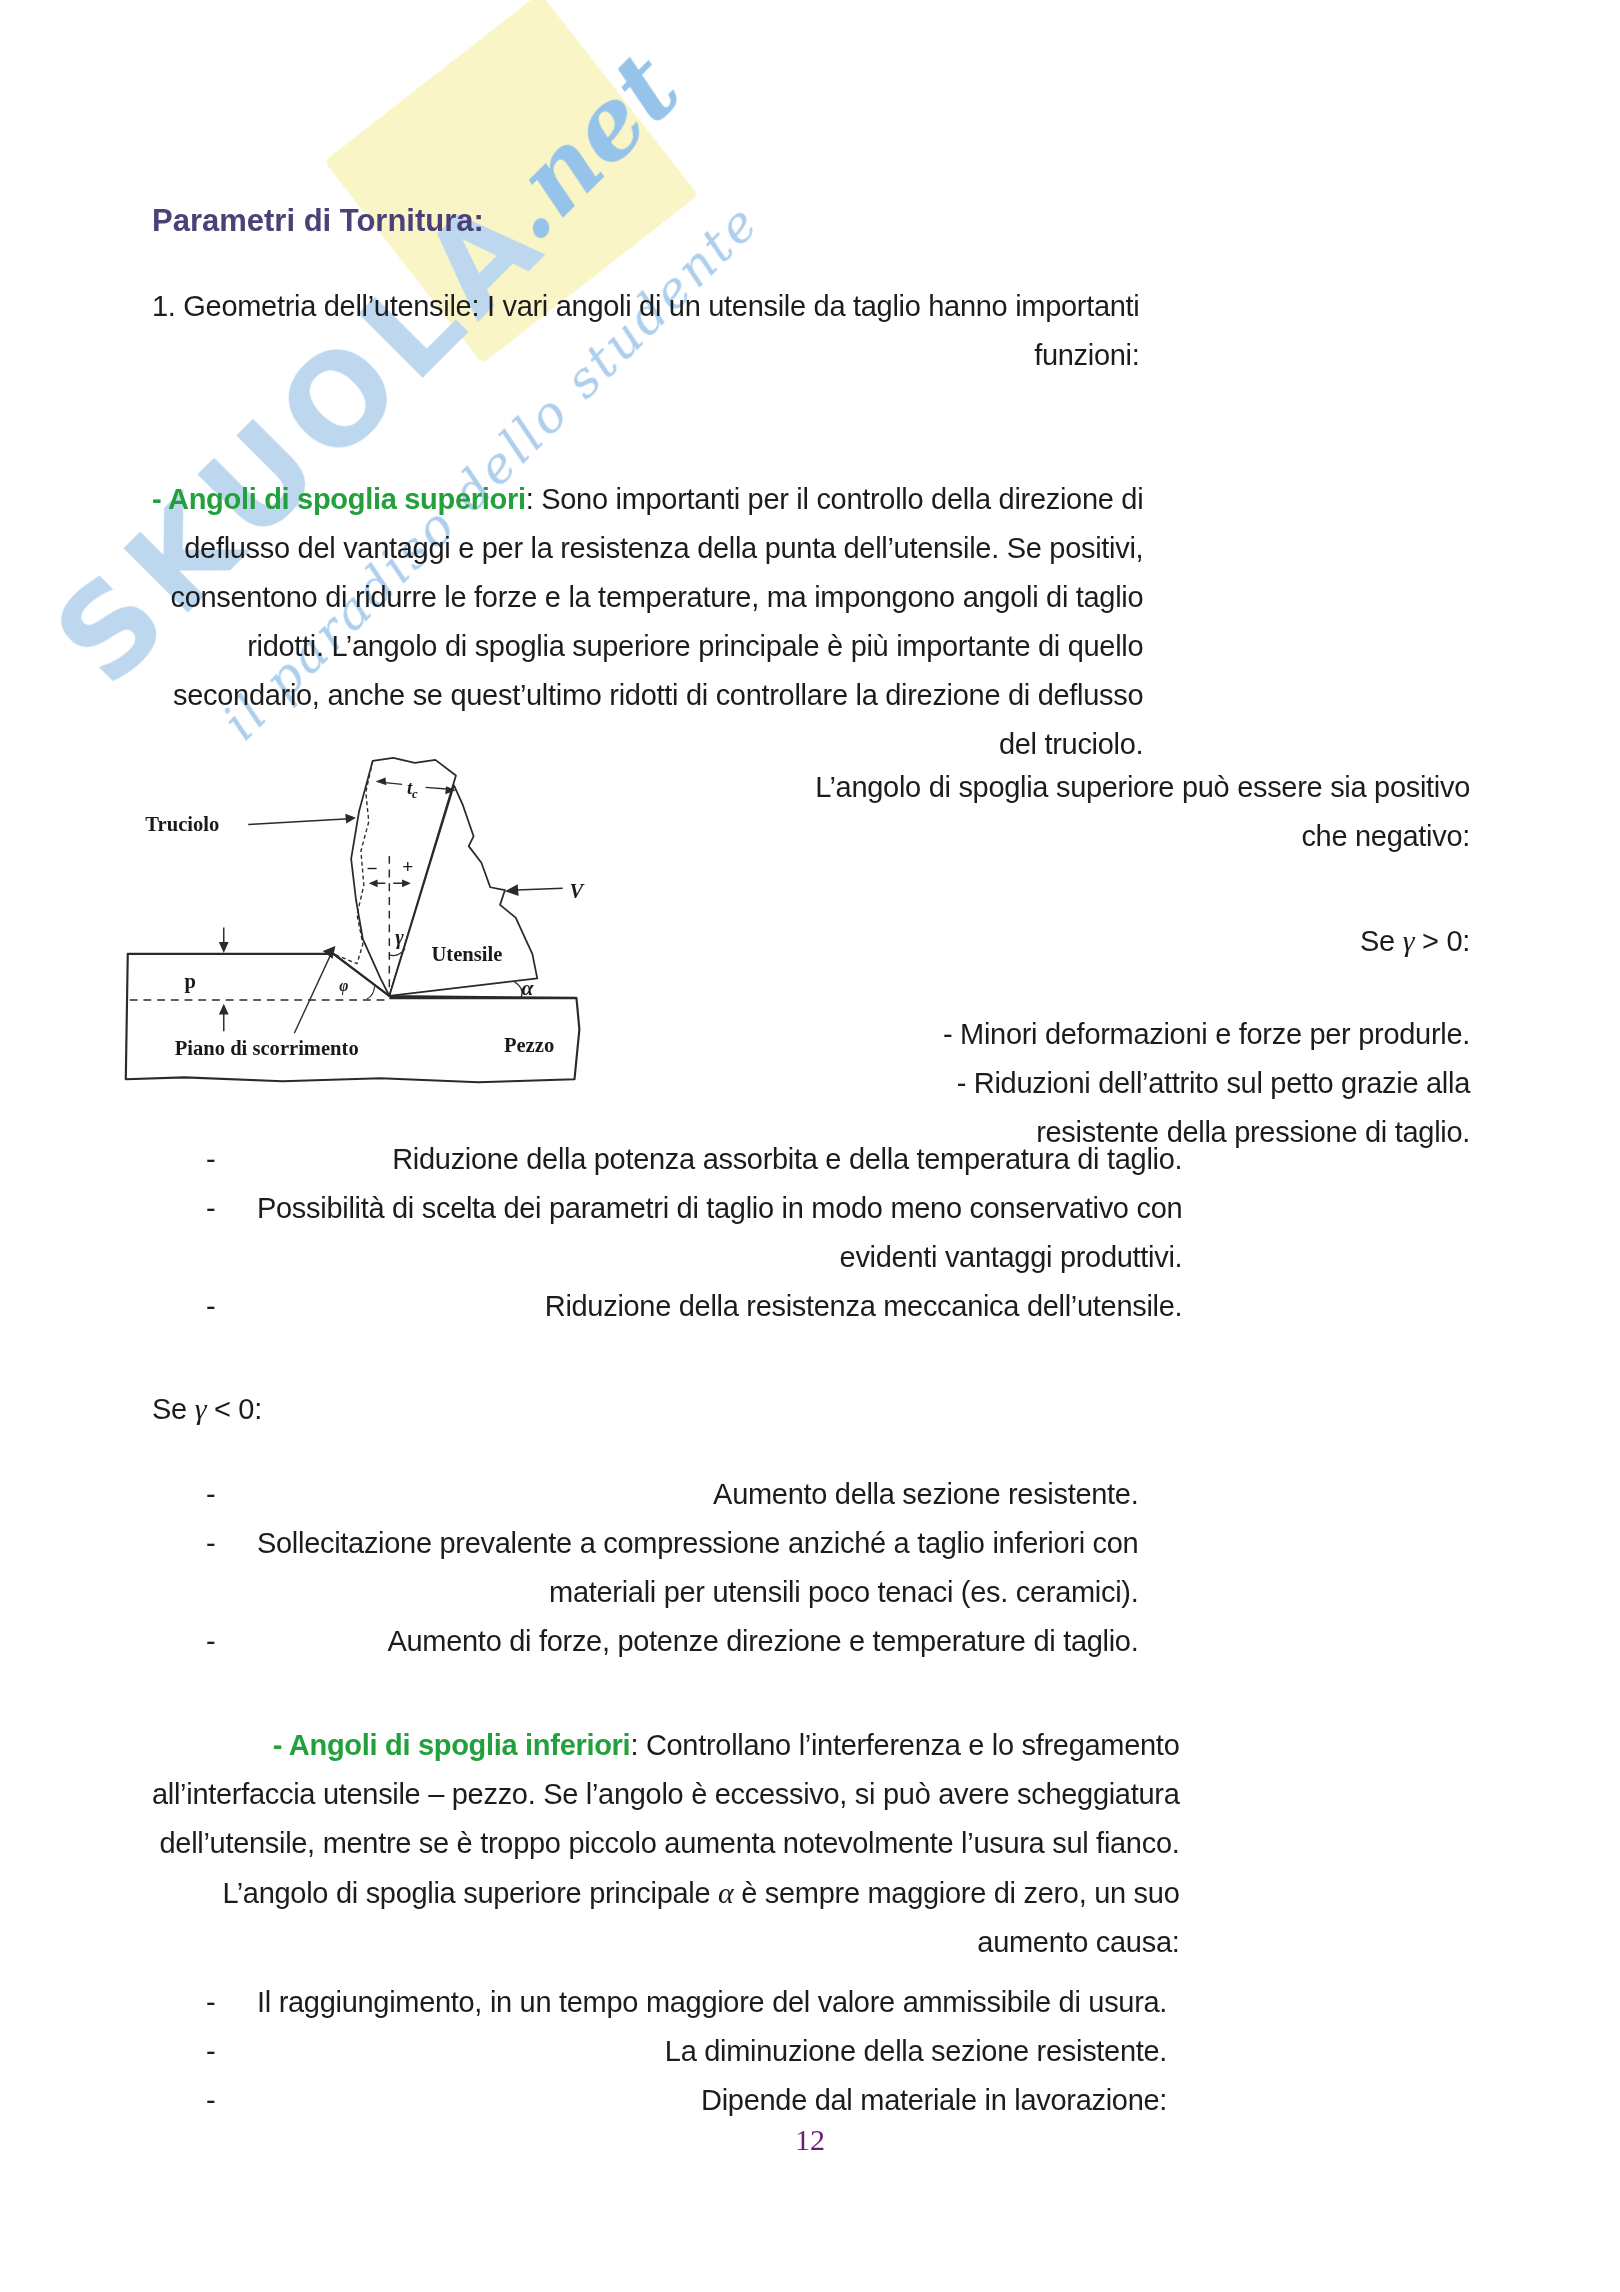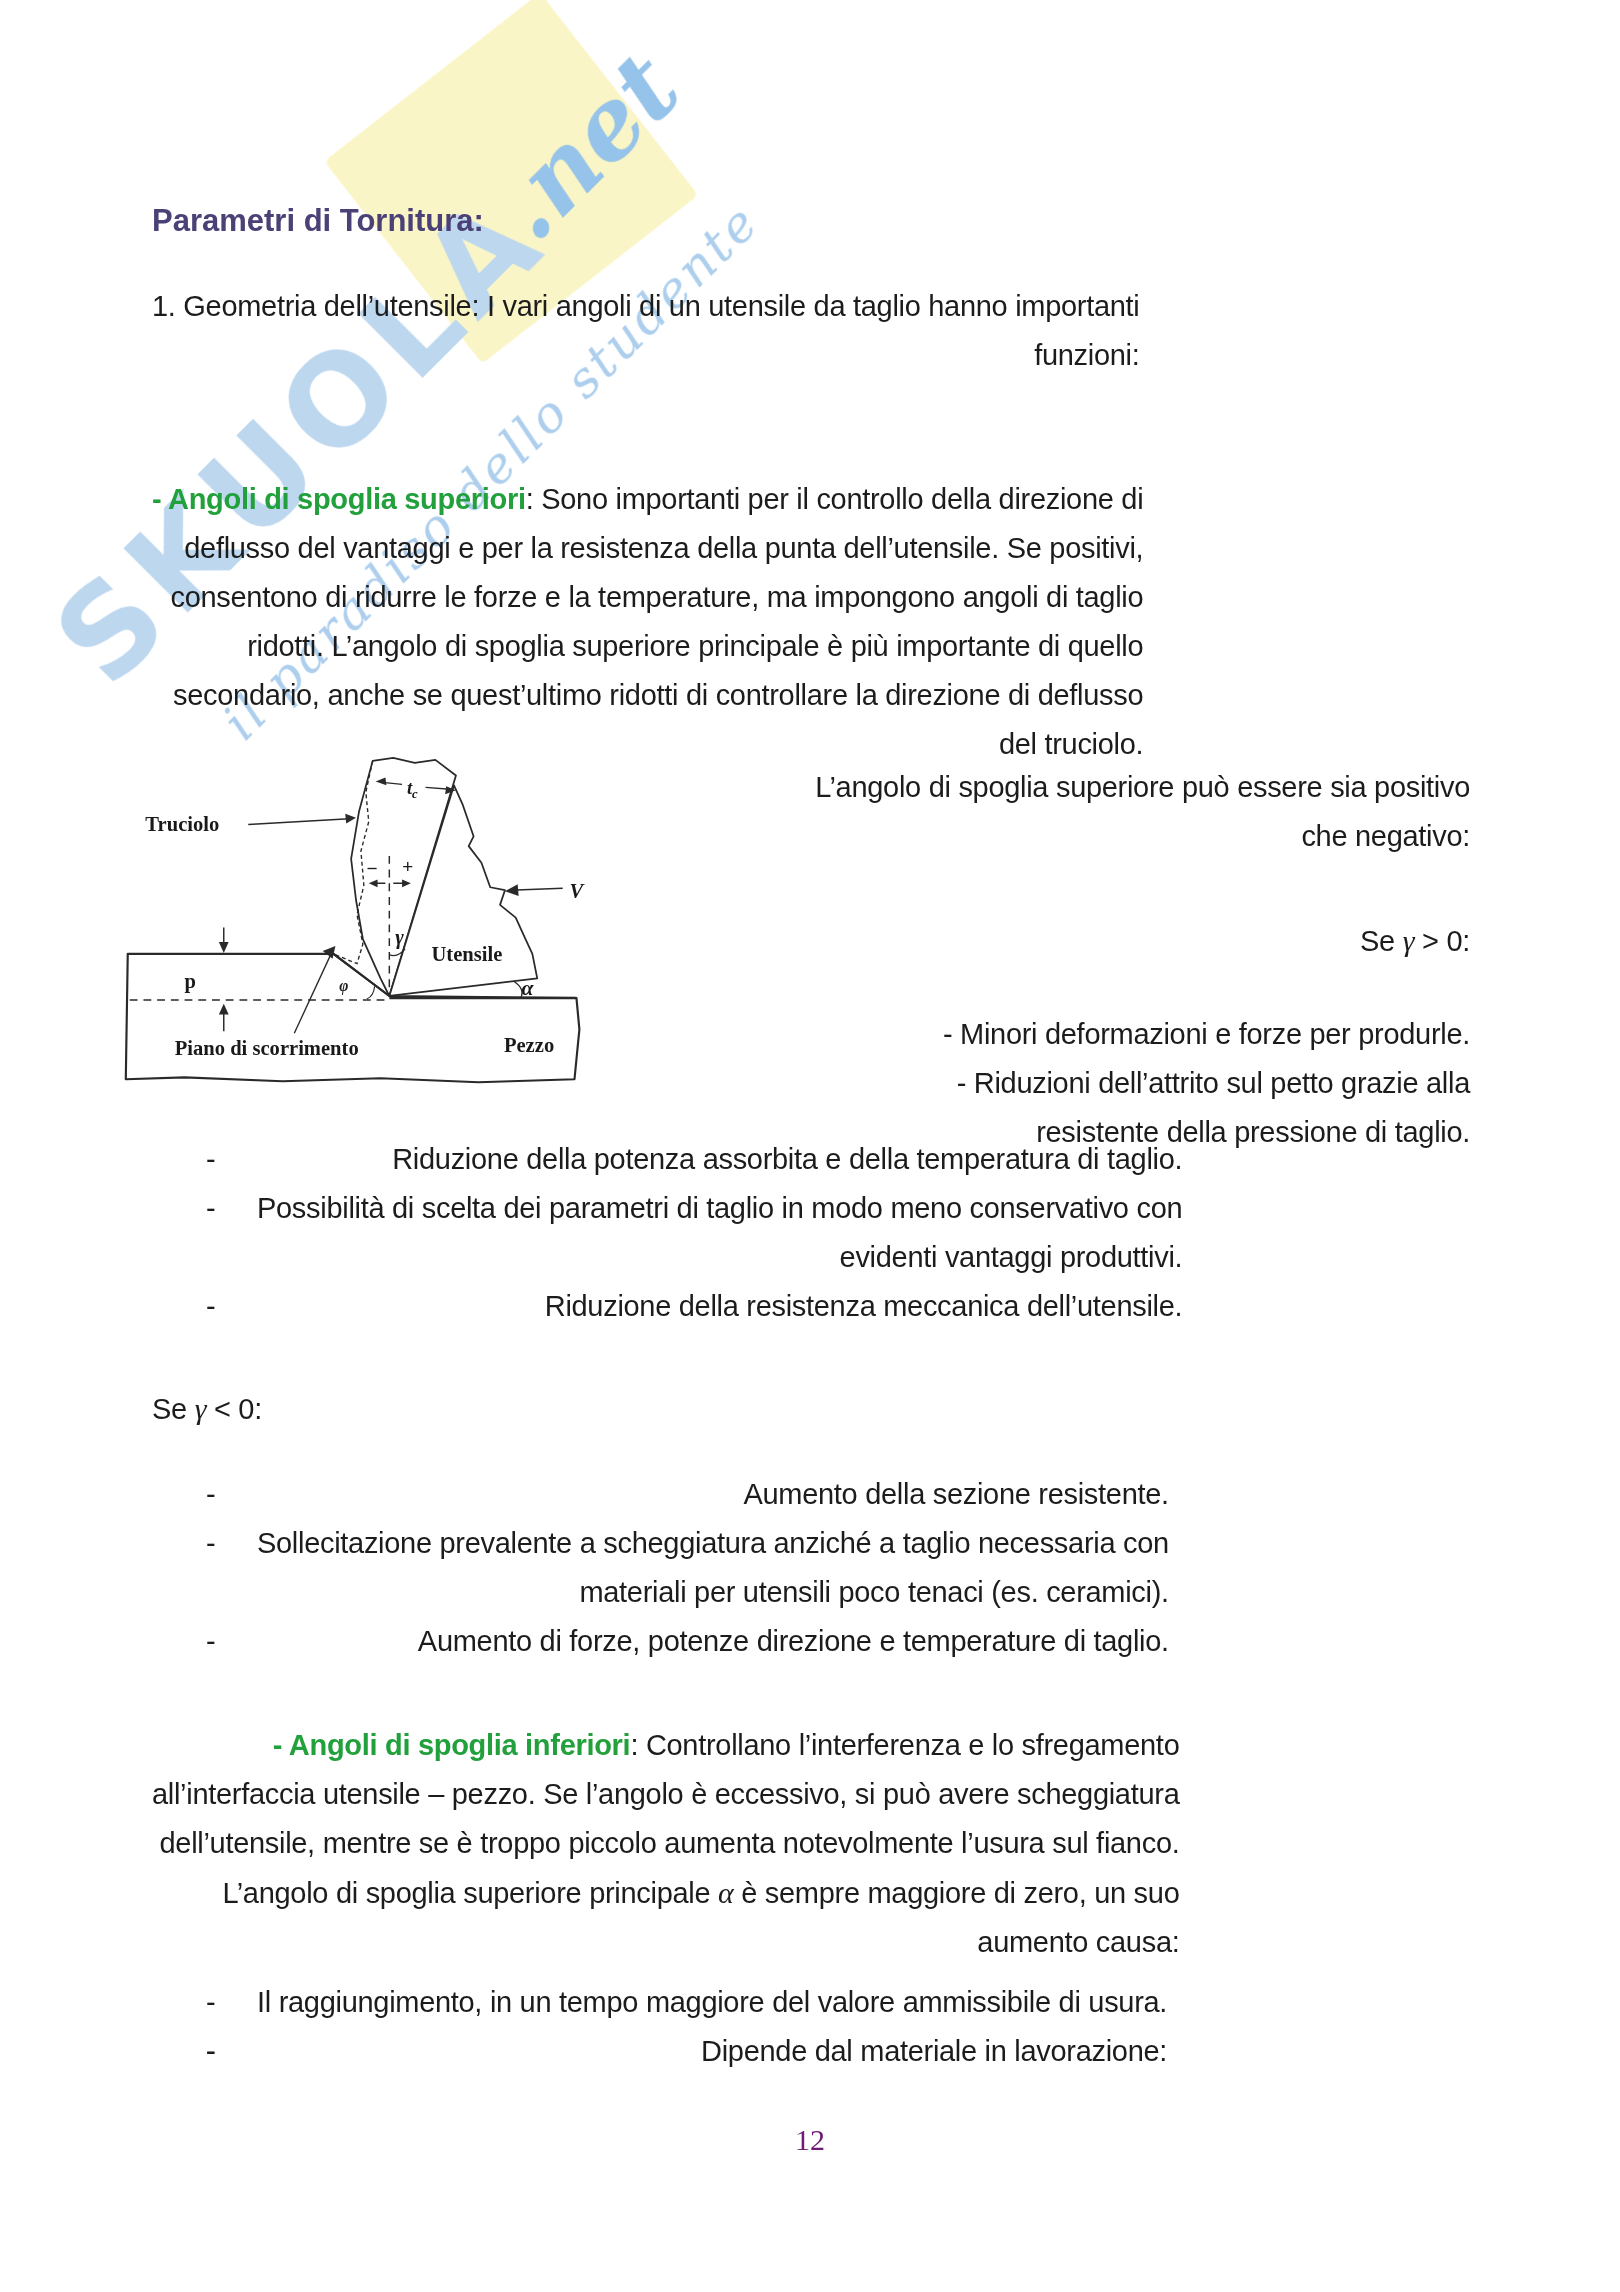--- a/index.html
+++ b/index.html
@@ -192,21 +192,21 @@
     </div>
   </div>
 
   <ul class="dlist blk" style="left:152px;top:1470px;">
     <li>
       <span class="dash ln">-</span>
       <div class="ln">Aumento della sezione resistente.</div>
     </li>
     <li>
       <span class="dash ln">-</span>
-      <div class="ln">Sollecitazione prevalente a scheggiatura anziché a taglio necessaria con</div>
+      <div class="ln">Sollecitazione prevalente a compressione anziché a taglio inferiori con</div>
       <div class="ln">materiali per utensili poco tenaci (es. ceramici).</div>
     </li>
     <li>
       <span class="dash ln">-</span>
       <div class="ln">Aumento di forze, potenze direzione e temperature di taglio.</div>
     </li>
   </ul>
 
   <div class="blk" style="left:152px;top:1721px;">
     <div class="ln">
@@ -220,20 +220,21 @@
     <div class="ln">aumento causa:</div>
   </div>
 
   <ul class="dlist blk" style="left:152px;top:1978px;">
     <li>
       <span class="dash ln">-</span>
       <div class="ln">Il raggiungimento, in un tempo maggiore del valore ammissibile di usura.</div>
     </li>
     <li>
       <span class="dash ln">-</span>
+      <div class="ln">La diminuzione della sezione resistente.</div>
     </li>
     <li>
       <span class="dash ln">-</span>
       <div class="ln">Dipende dal materiale in lavorazione:</div>
     </li>
   </ul>
 
   <div class="pagenum">12</div>
 
 </div>

